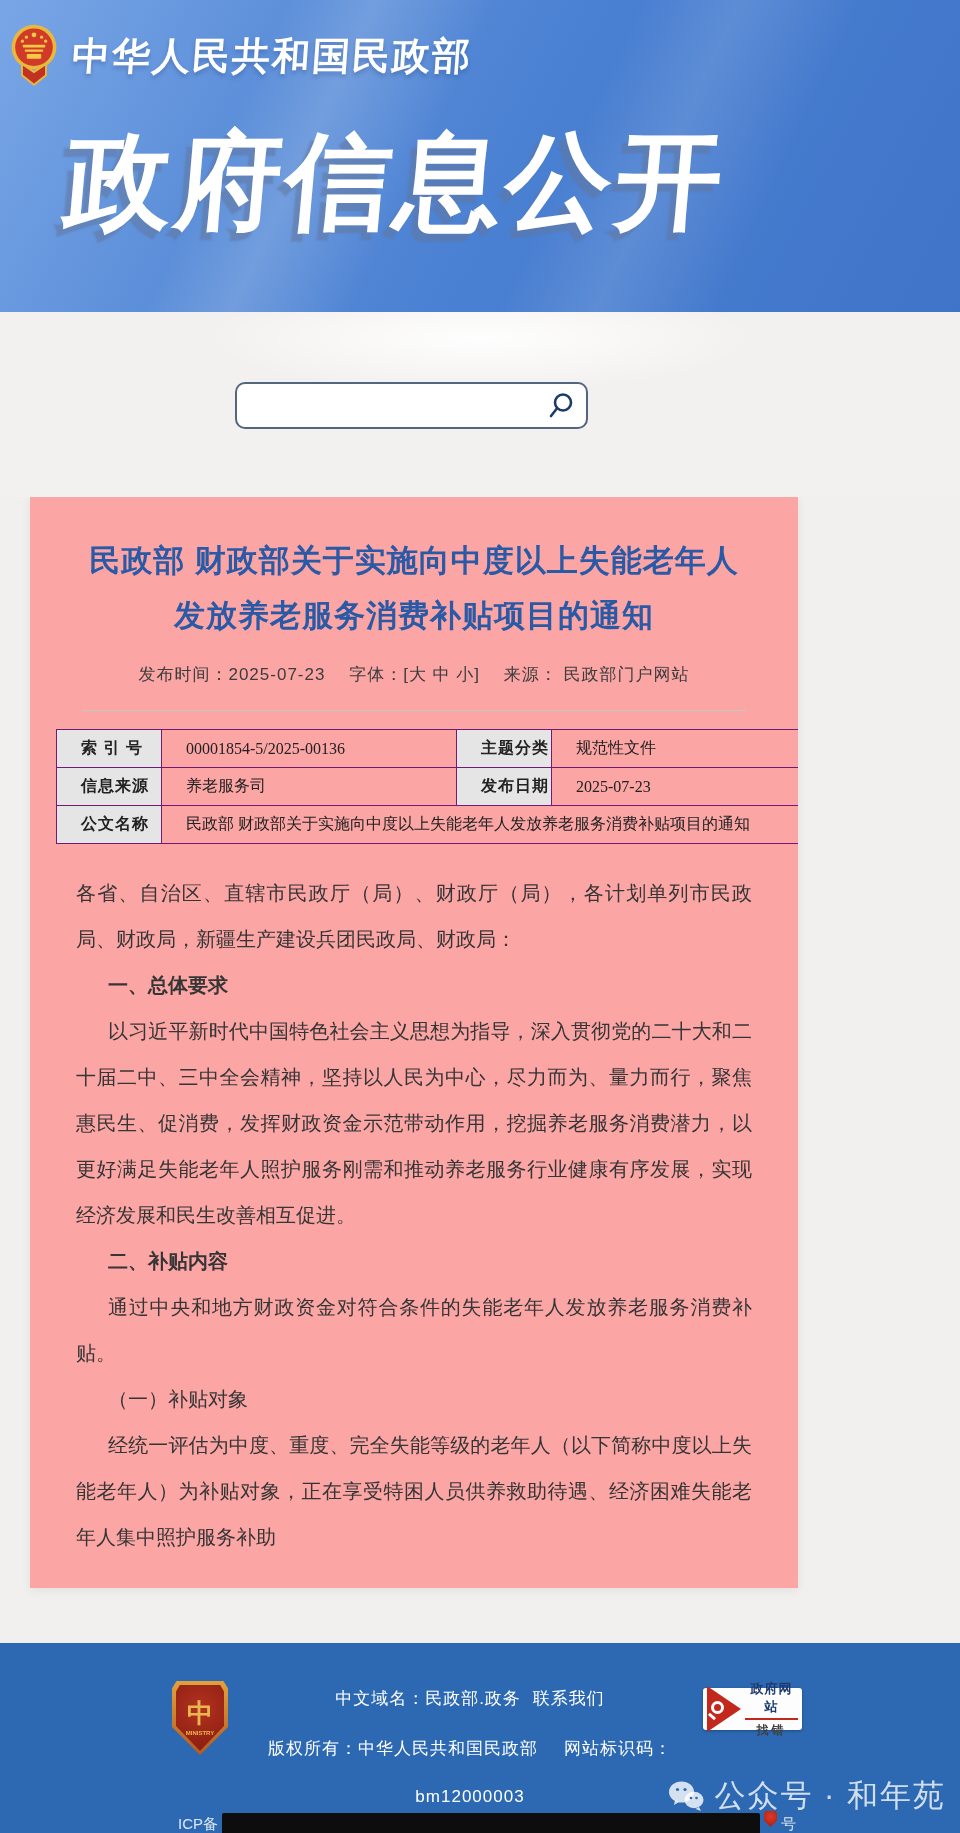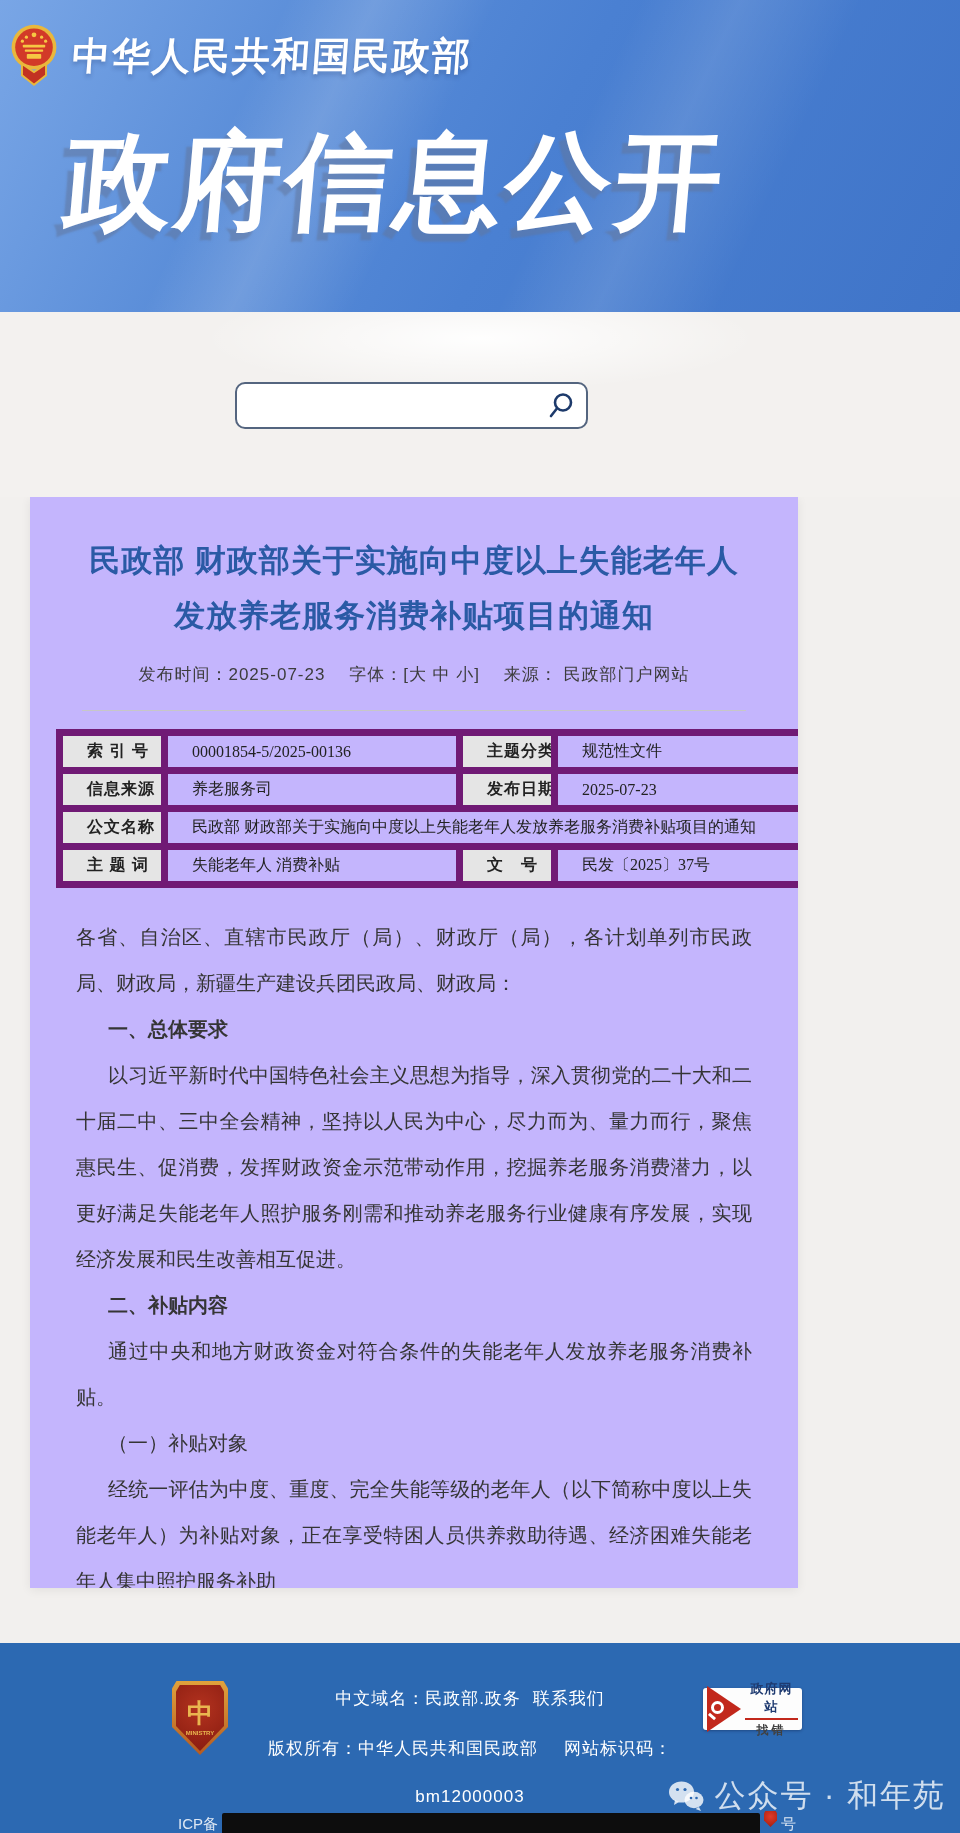--- a/index.html
+++ b/index.html
@@ -46,42 +46,42 @@
   .search-wrap { position:absolute; left:235px; top:70px; width:353px; height:47px; }
   .search-input {
     width:100%; height:100%; border:2px solid #54657f; border-radius:10px;
     background:#fff; padding:0 52px 0 16px; font-size:18px; color:#333; outline:none;
   }
   .search-icon { position:absolute; right:12px; top:9px; width:30px; height:30px; cursor:pointer; }
 
   
   .card-outer { padding:0 30px; }
   .article-card {
-    width:768px; height:1091px; background:#c4b5fd; overflow:hidden;
+    width:768px; height:1091px; background:#fca5a5; overflow:hidden;
     box-shadow:0 2px 10px rgba(0,0,0,.07);
     padding:36px 26px 0;
   }
   .article-title {
     text-align:center; color:#2a5aa5; font-size:31px; font-weight:700;
     line-height:1.78; letter-spacing:1px;
   }
   .article-meta {
     margin-top:20px; text-align:center; font-size:17px; color:#3c3c3c; letter-spacing:1px;
   }
   .article-meta .chunk { margin:0 9px; }
   .font-size-control { cursor:pointer; }
   .meta-divider {
     margin:24px 26px 0; border:none; border-top:1px solid #c7c7c7; height:0;
   }
 
   table.info-table {
     margin:18px auto 0; width:845px; border-collapse:collapse; table-layout:fixed;
     font-size:16px; color:#222;
   }
-  .info-table td { border:7px solid #701a75; height:38px; padding:2px 24px; overflow:hidden; white-space:nowrap;margin-left:36px; }
+  .info-table td { border:1px solid #701a75; height:38px; padding:2px 24px; overflow:hidden; white-space:nowrap;margin-left:36px; }
   .info-table td.lbl {
     background:#e5e5e5; font-weight:700; text-align:center; letter-spacing:1px; width:105px;
   }
   .info-table td.lbl2 { width:95px; }
   .info-table td.val { text-align:left;font-family:Liberation Serif, serif; }
 
   .doc-body {
     margin:26px 20px 0; font-size:20px; line-height:2.3; color:#353535;
     text-align:justify; font-family:"Liberation Serif","DejaVu Serif",serif;
   }
@@ -218,26 +218,20 @@
       <tr>
         <td class="lbl">信息来源</td>
         <td class="val">养老服务司</td>
         <td class="lbl lbl2">发布日期</td>
         <td class="val">2025-07-23</td>
       </tr>
       <tr>
         <td class="lbl">公文名称</td>
         <td class="val" colspan="3">民政部 财政部关于实施向中度以上失能老年人发放养老服务消费补贴项目的通知</td>
       </tr>
-      <tr>
-        <td class="lbl">主 题 词</td>
-        <td class="val">失能老年人 消费补贴</td>
-        <td class="lbl lbl2">文　号</td>
-        <td class="val">民发〔2025〕37号</td>
-      </tr>
     </tbody>
       </table>
 
     <div class="doc-body">
       <p class="doc-paragraph no-indent">各省、自治区、直辖市民政厅（局）、财政厅（局），各计划单列市民政局、财政局，新疆生产建设兵团民政局、财政局：</p>
       <p class="section-heading">一、总体要求</p>
       <p class="doc-paragraph">以习近平新时代中国特色社会主义思想为指导，深入贯彻党的二十大和二十届二中、三中全会精神，坚持以人民为中心，尽力而为、量力而行，聚焦惠民生、促消费，发挥财政资金示范带动作用，挖掘养老服务消费潜力，以更好满足失能老年人照护服务刚需和推动养老服务行业健康有序发展，实现经济发展和民生改善相互促进。</p>
       <p class="section-heading">二、补贴内容</p>
       <p class="doc-paragraph">通过中央和地方财政资金对符合条件的失能老年人发放养老服务消费补贴。</p>
       <p class="doc-paragraph">（一）补贴对象</p>

